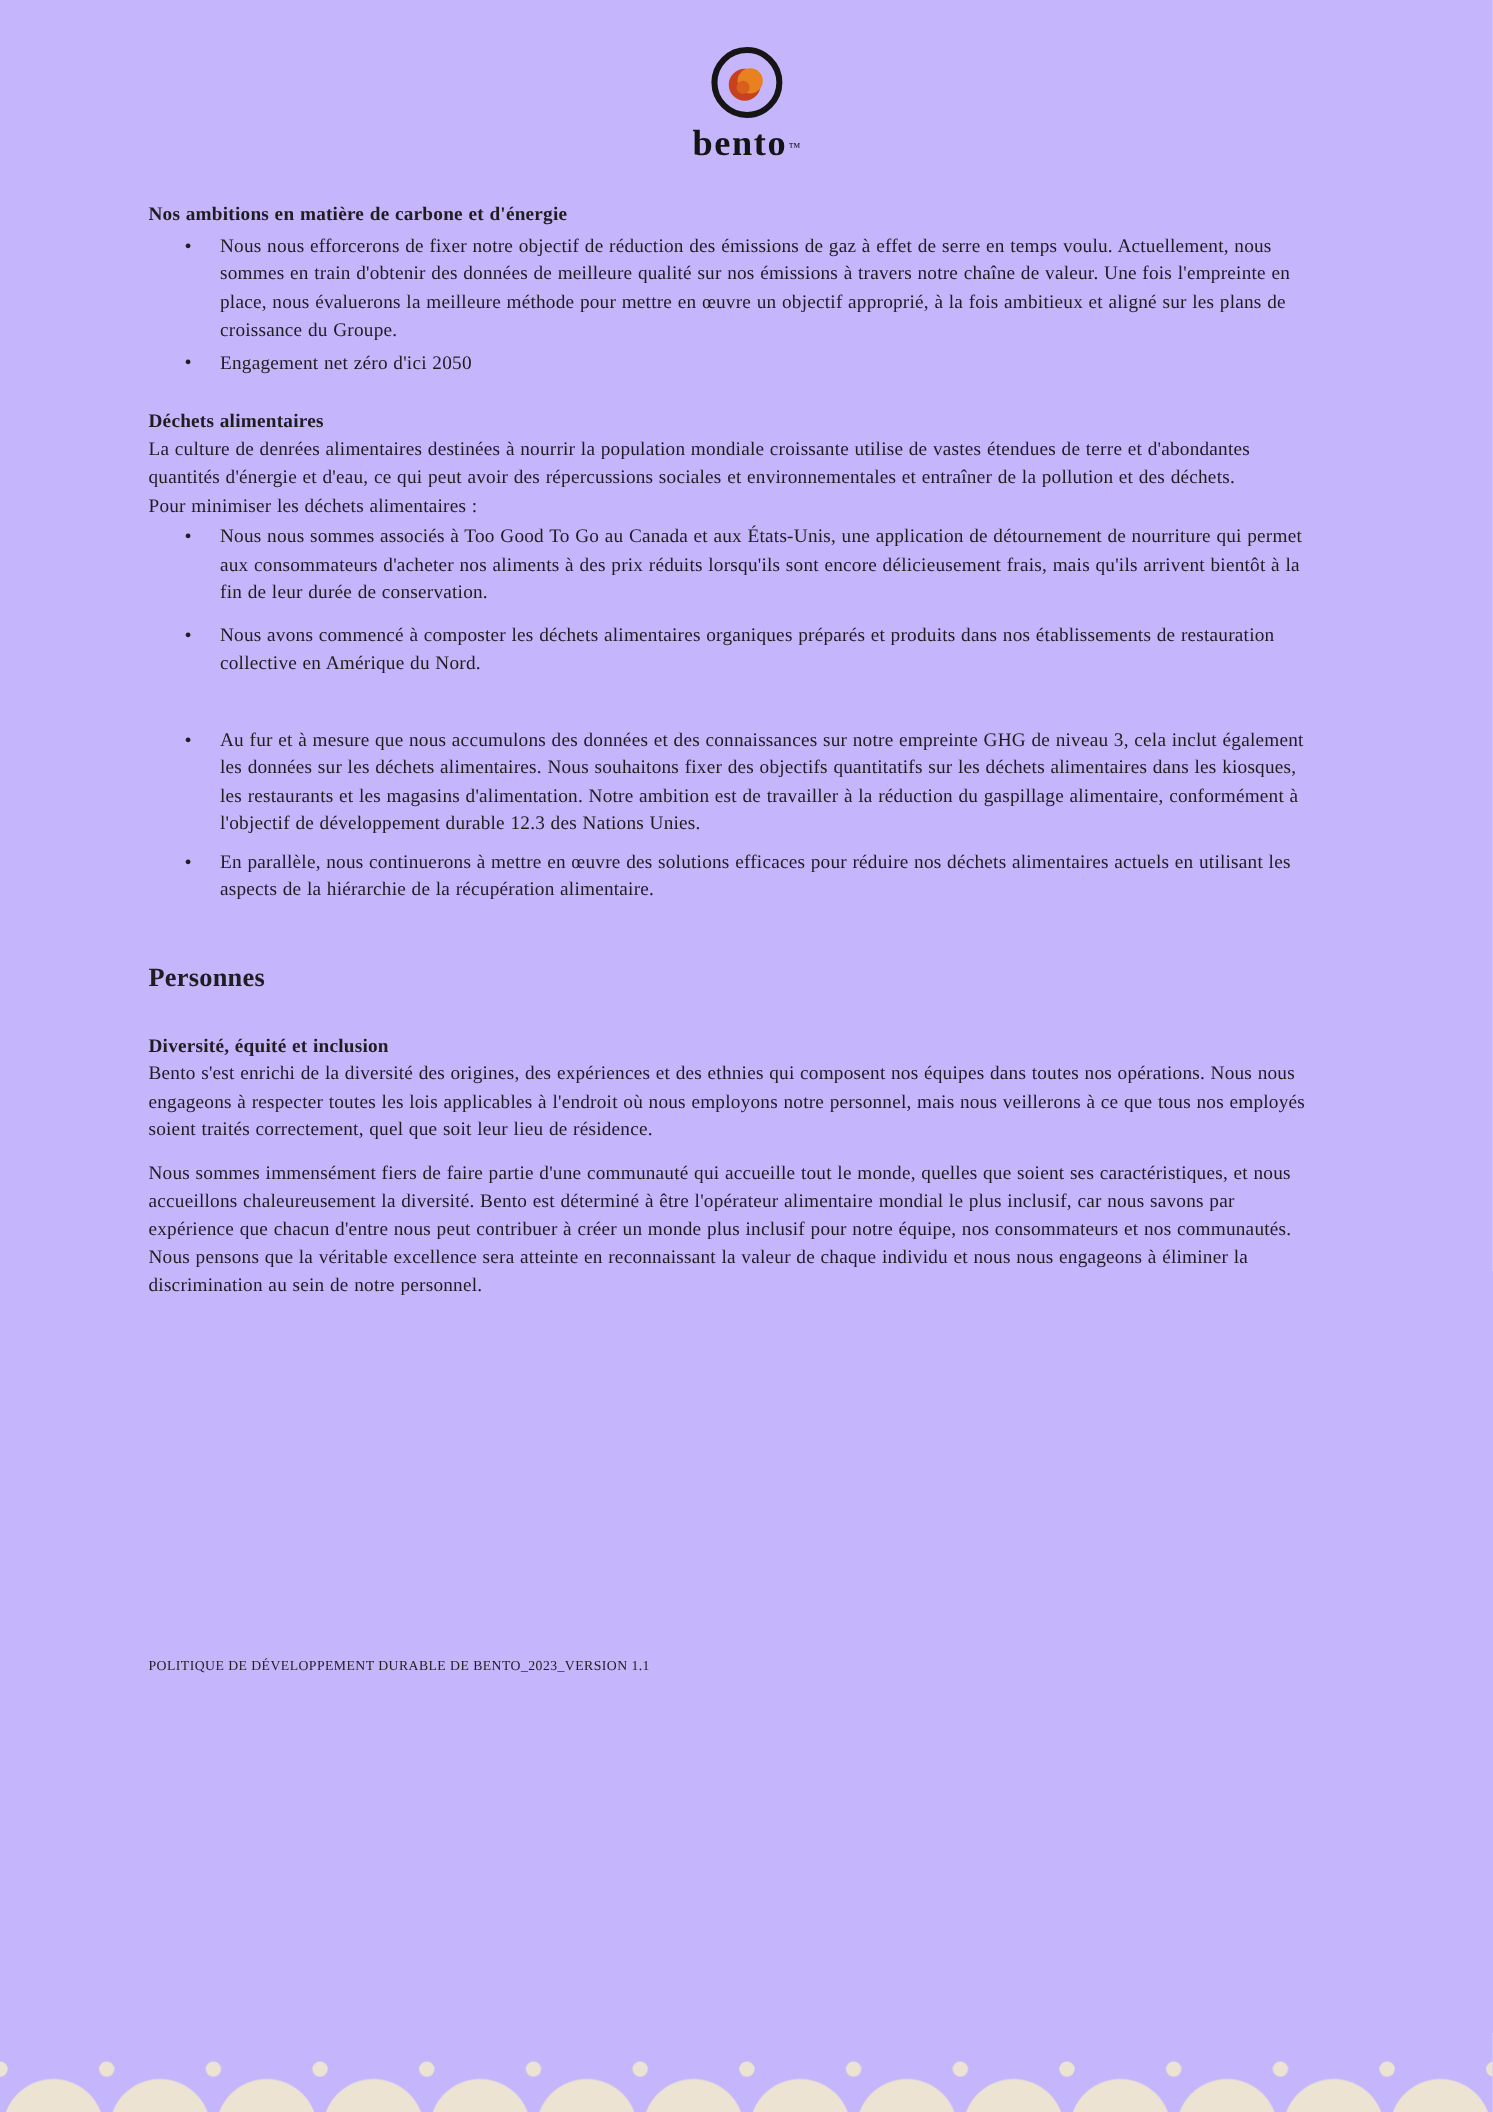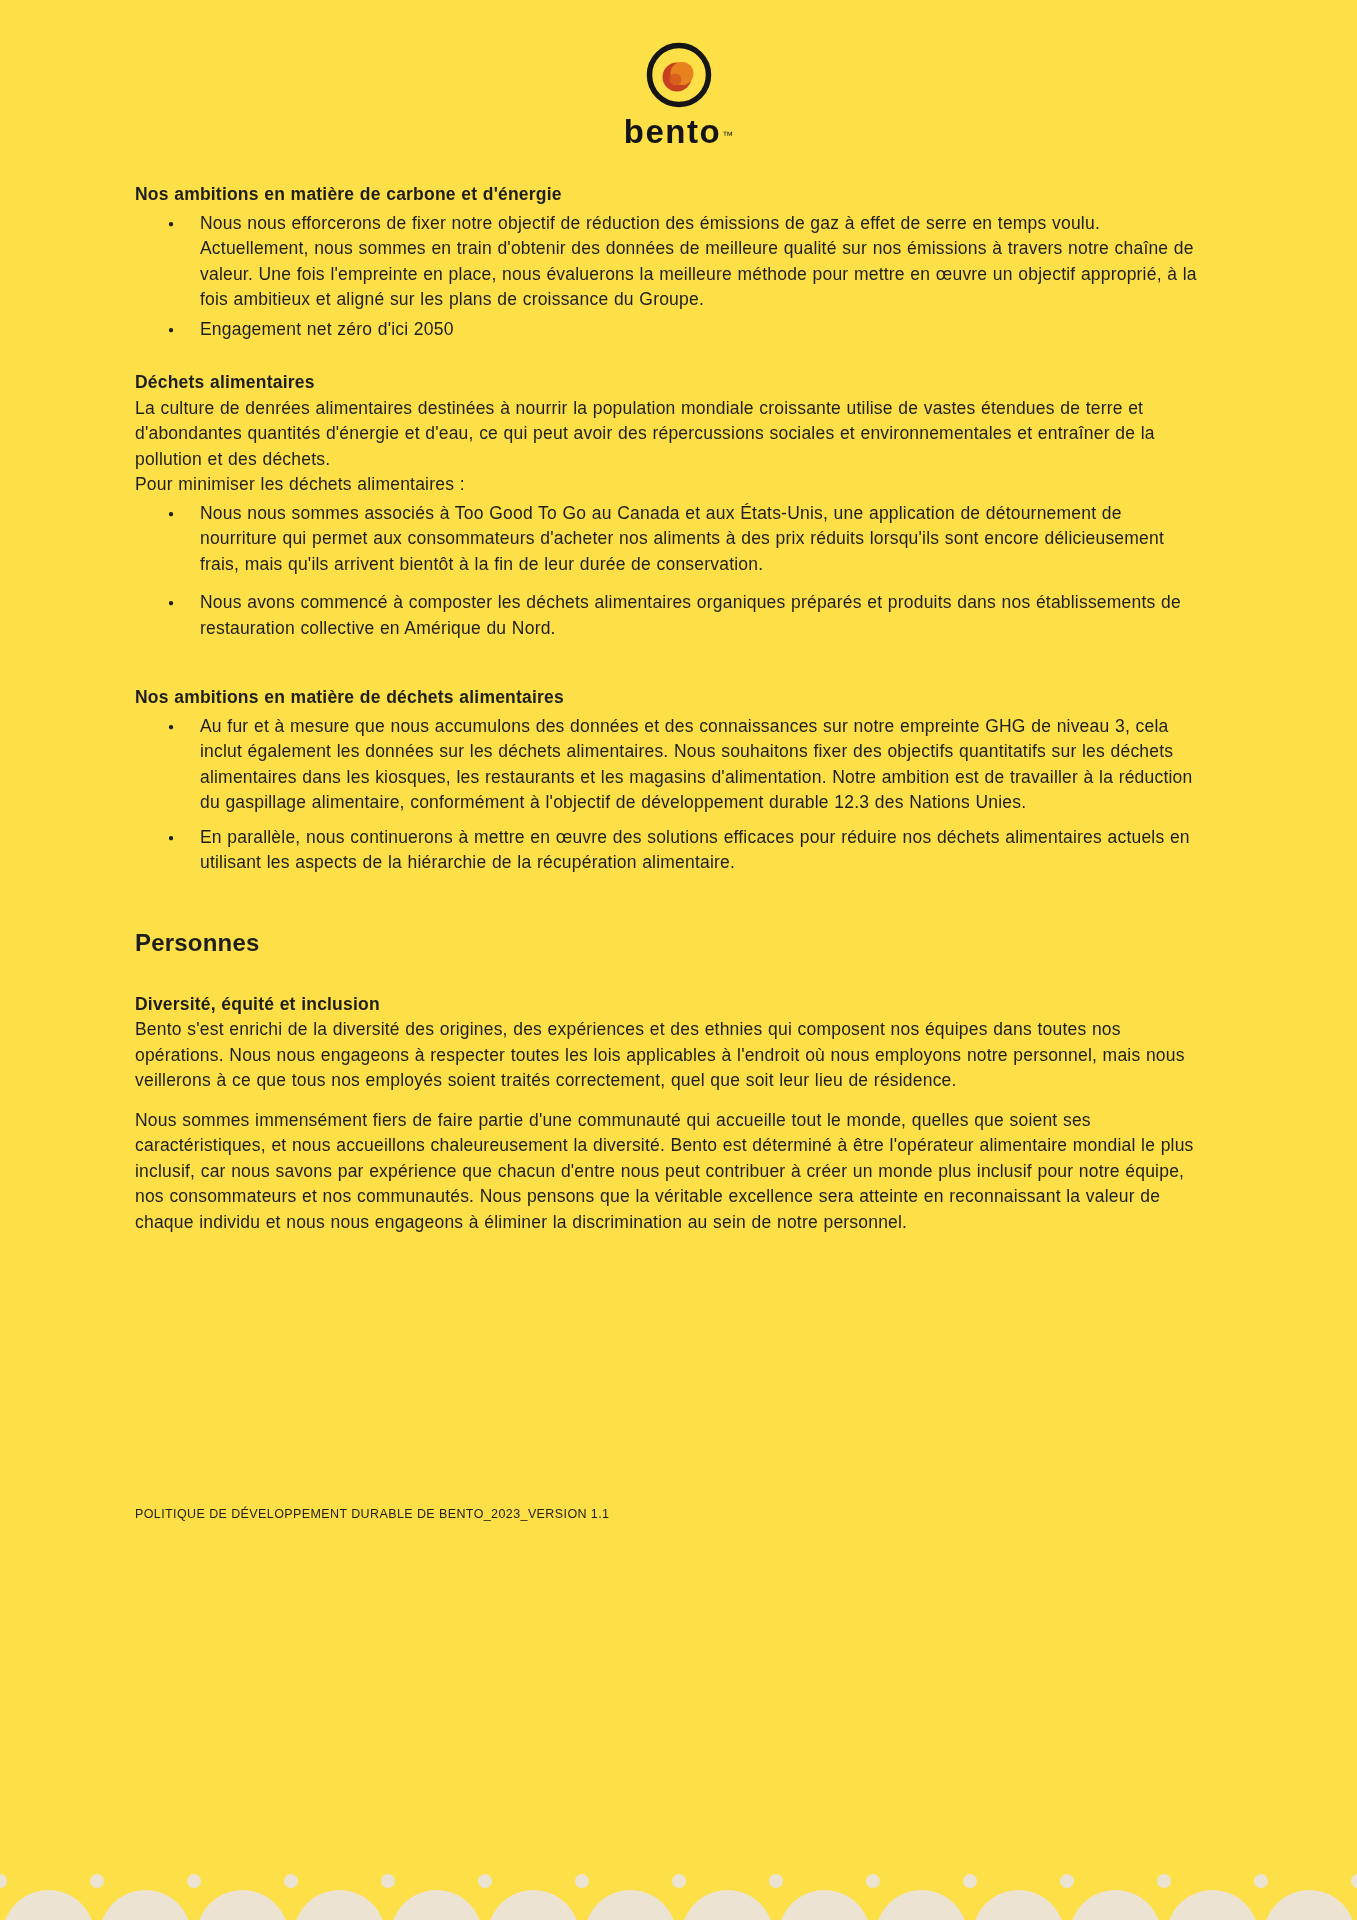--- a/index.html
+++ b/index.html
@@ -1,19 +1,19 @@
 <!DOCTYPE html>
 <html lang="fr"><head>
 <meta charset="utf-8">
 <style>
   * { margin:0; padding:0; box-sizing:border-box; }
   body { background:#ffffff; }
   .page {
-    position:relative; width:1357px; height:1920px; background:#fde047; overflow:hidden;
-    font-family:Liberation Sans, sans-serif; color:#1e1e1e;
+    position:relative; width:1357px; height:1920px; background:#c4b5fd; overflow:hidden;
+    font-family:Liberation Serif, serif; color:#1e1e1e;
   }
   .logo-block { position:absolute; top:40px; left:0; width:100%; text-align:center; }
   .logo-mark { display:block; margin:0 auto; }
   .logo-word { margin-top:3px; font-size:33px; font-weight:600; letter-spacing:1.5px; color:#141414; }
   .tm { font-size:11px; vertical-align:30%; letter-spacing:0; margin-left:1px; font-weight:400; }
 
   .content {
     position:absolute; left:135px; top:182px; width:1062px;
     font-size:17.5px; line-height:25.5px; letter-spacing:0.2px; word-spacing:0.5px;
   }
@@ -68,21 +68,20 @@
       <h2 class="h2">Déchets alimentaires</h2>
       <p>La culture de denrées alimentaires destinées à nourrir la population mondiale croissante utilise de vastes étendues de terre et d'abondantes quantités d'énergie et d'eau, ce qui peut avoir des répercussions sociales et environnementales et entraîner de la pollution et des déchets.</p>
       <p>Pour minimiser les déchets alimentaires :</p>
       <ul class="list list-spaced mb-44">
         <li class="li">Nous nous sommes associés à Too Good To Go au Canada et aux États-Unis, une application de détournement de nourriture qui permet aux consommateurs d'acheter nos aliments à des prix réduits lorsqu'ils sont encore délicieusement frais, mais qu'ils arrivent bientôt à la fin de leur durée de conservation.</li>
         <li class="li">Nous avons commencé à composter les déchets alimentaires organiques préparés et produits dans nos établissements de restauration collective en Amérique du Nord.</li>
       </ul>
     </section>
 
     <section>
-      <h2 class="h2">Nos ambitions en matière de déchets alimentaires</h2>
       <ul class="list list-mid mb-52">
         <li class="li">Au fur et à mesure que nous accumulons des données et des connaissances sur notre empreinte GHG de niveau 3, cela inclut également les données sur les déchets alimentaires. Nous souhaitons fixer des objectifs quantitatifs sur les déchets alimentaires dans les kiosques, les restaurants et les magasins d'alimentation. Notre ambition est de travailler à la réduction du gaspillage alimentaire, conformément à l'objectif de développement durable 12.3 des Nations Unies.</li>
         <li class="li">En parallèle, nous continuerons à mettre en œuvre des solutions efficaces pour réduire nos déchets alimentaires actuels en utilisant les aspects de la hiérarchie de la récupération alimentaire.</li>
       </ul>
     </section>
 
     <section>
       <h1 class="h1 mb-34">Personnes</h1>
       <h2 class="h2">Diversité, équité et inclusion</h2>
       <p>Bento s'est enrichi de la diversité des origines, des expériences et des ethnies qui composent nos équipes dans toutes nos opérations. Nous nous engageons à respecter toutes les lois applicables à l'endroit où nous employons notre personnel, mais nous veillerons à ce que tous nos employés soient traités correctement, quel que soit leur lieu de résidence.</p>

